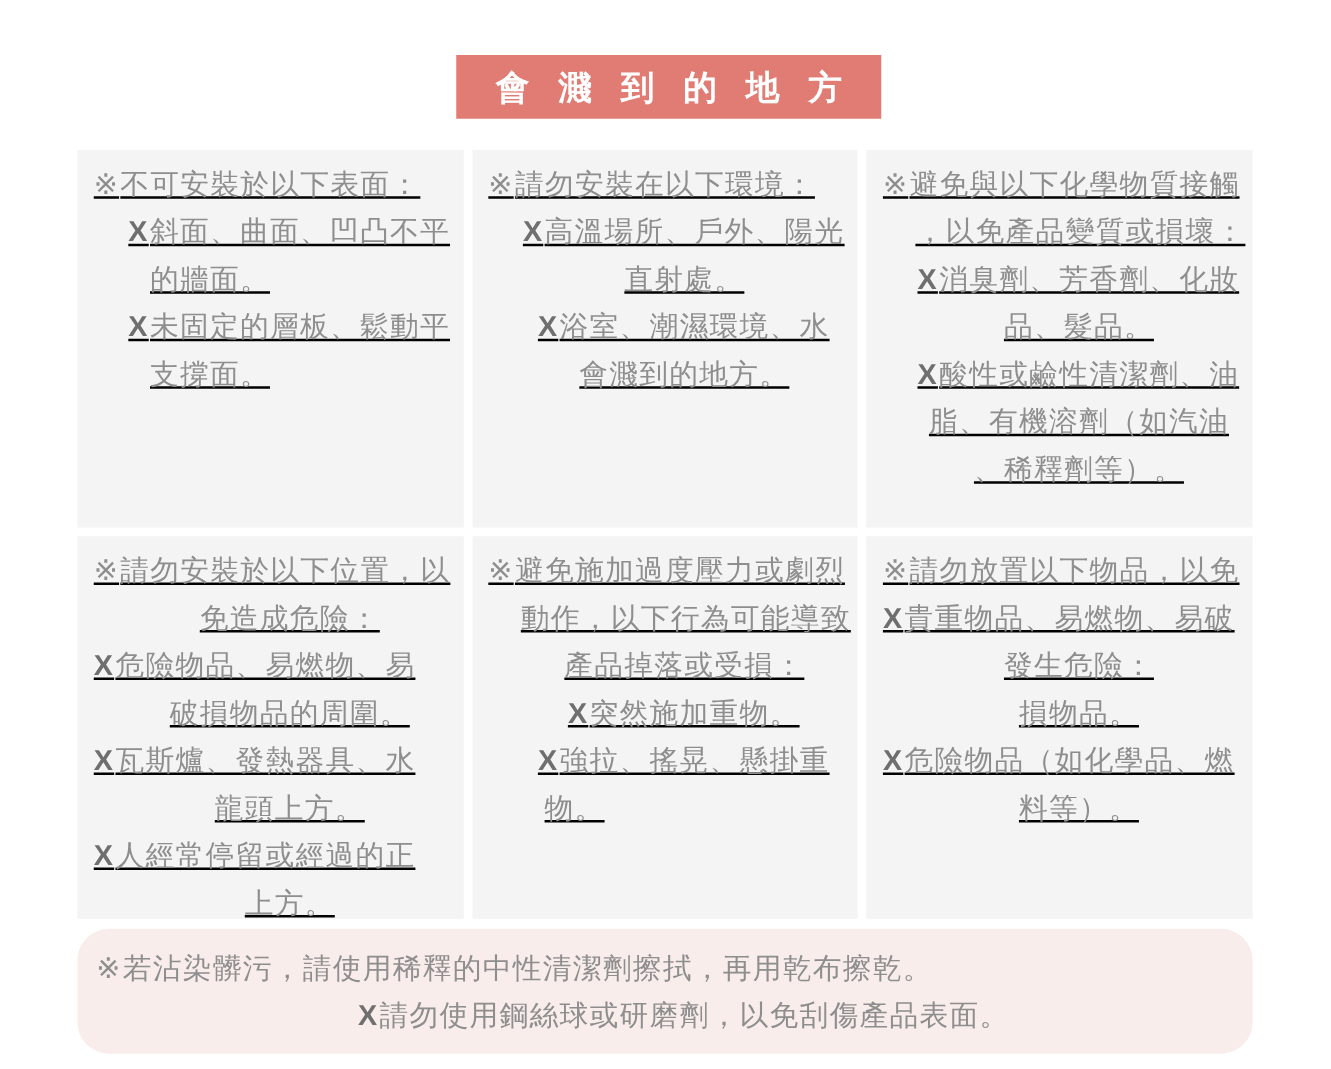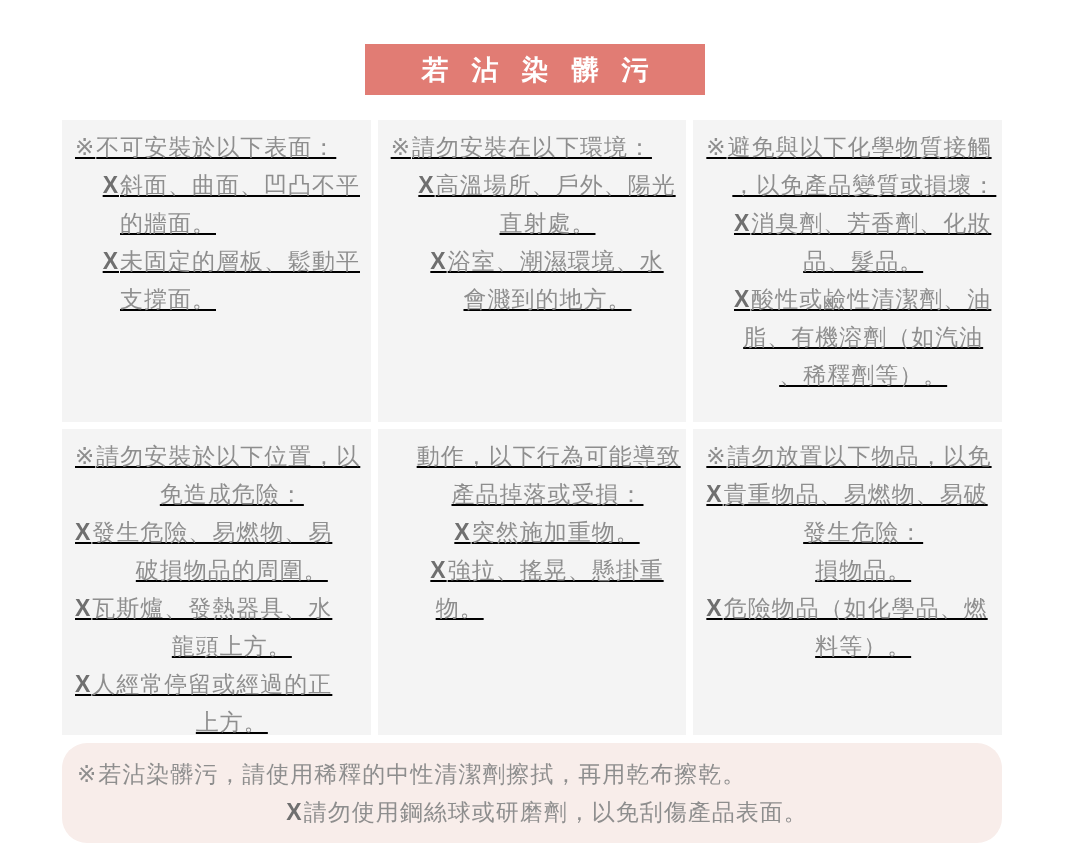--- a/index.html
+++ b/index.html
@@ -50,21 +50,21 @@
     position:absolute;left:62px;top:743px;width:940px;height:100px;
     background:var(--footer-bg);padding:12px 10px 0 15px;overflow:hidden;border-radius:25px;
   }
 </style>
 </head>
 <body>
 
 <div class="page">
 
   <div class="banner">
-    <span class="title">若沾染髒污</span>
+    <span class="title">會濺到的地方</span>
   </div>
 
   <div class="grid">
     <div class="cell">
 
         <div class="line indent-0"><span class="m-note">※</span><span class="m-x"></span><span class="txt">不可安裝於以下表面：</span></div>
 
         <div class="line indent-1"><span class="m-note"></span><span class="m-x">X</span><span class="txt">斜面、曲面、凹凸不平</span></div>
 
         <div class="line indent-2"><span class="m-note"></span><span class="m-x"></span><span class="txt">的牆面。</span></div>
@@ -100,34 +100,35 @@
         <div class="line indent-1"><span class="m-note"></span><span class="m-x"></span><span class="txt">脂、有機溶劑（如汽油</span></div>
 
         <div class="line indent-1"><span class="m-note"></span><span class="m-x"></span><span class="txt">、稀釋劑等）。</span></div>
       </div>
     <div class="cell">
 
         <div class="line indent-0"><span class="m-note">※</span><span class="m-x"></span><span class="txt">請勿安裝於以下位置，以</span></div>
 
         <div class="line indent-1"><span class="m-note"></span><span class="m-x"></span><span class="txt">免造成危險：</span></div>
 
-        <div class="line indent-0"><span class="m-note"></span><span class="m-x">X</span><span class="txt">發生危險、易燃物、易</span></div>
+        <div class="line indent-0"><span class="m-note"></span><span class="m-x">X</span><span class="txt">危險物品、易燃物、易</span></div>
 
         <div class="line indent-1"><span class="m-note"></span><span class="m-x"></span><span class="txt">破損物品的周圍。</span></div>
 
         <div class="line indent-0"><span class="m-note"></span><span class="m-x">X</span><span class="txt">瓦斯爐、發熱器具、水</span></div>
 
         <div class="line indent-1"><span class="m-note"></span><span class="m-x"></span><span class="txt">龍頭上方。</span></div>
 
         <div class="line indent-0"><span class="m-note"></span><span class="m-x">X</span><span class="txt">人經常停留或經過的正</span></div>
 
         <div class="line indent-1"><span class="m-note"></span><span class="m-x"></span><span class="txt">上方。</span></div>
       </div>
     <div class="cell">
 
+        <div class="line indent-0"><span class="m-note">※</span><span class="m-x"></span><span class="txt">避免施加過度壓力或劇烈</span></div>
 
         <div class="line indent-1"><span class="m-note"></span><span class="m-x"></span><span class="txt">動作，以下行為可能導致</span></div>
 
         <div class="line indent-1"><span class="m-note"></span><span class="m-x"></span><span class="txt">產品掉落或受損：</span></div>
 
         <div class="line indent-1"><span class="m-note"></span><span class="m-x">X</span><span class="txt">突然施加重物。</span></div>
 
         <div class="line indent-1"><span class="m-note"></span><span class="m-x">X</span><span class="txt">強拉、搖晃、懸掛重</span></div>
 
         <div class="line indent-2"><span class="m-note"></span><span class="m-x"></span><span class="txt">物。</span></div>

